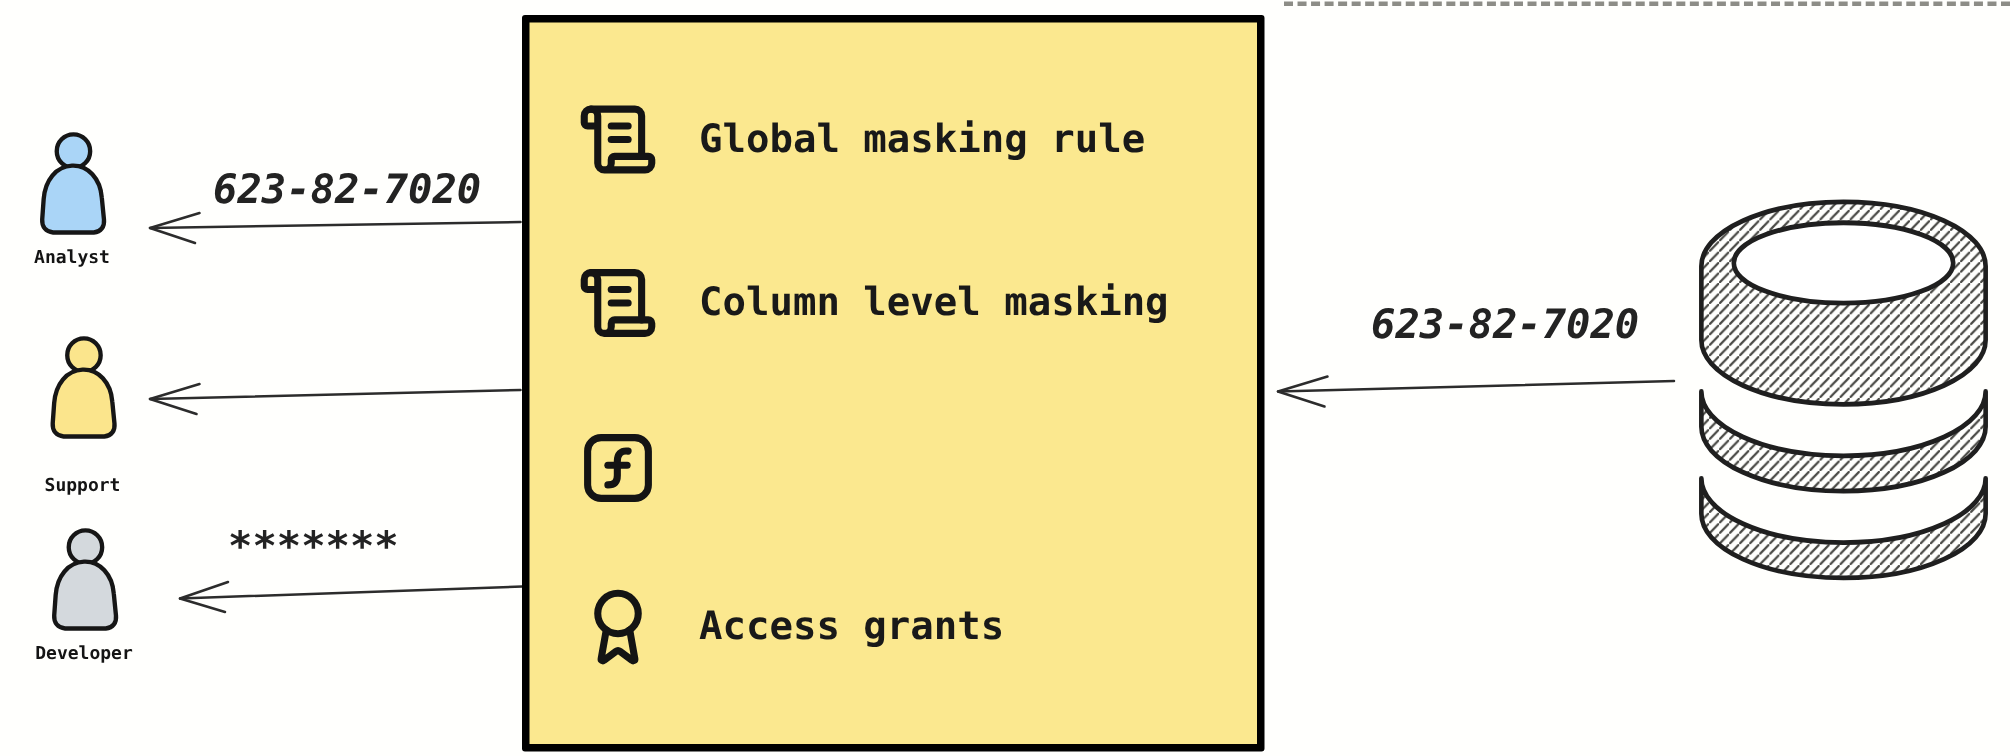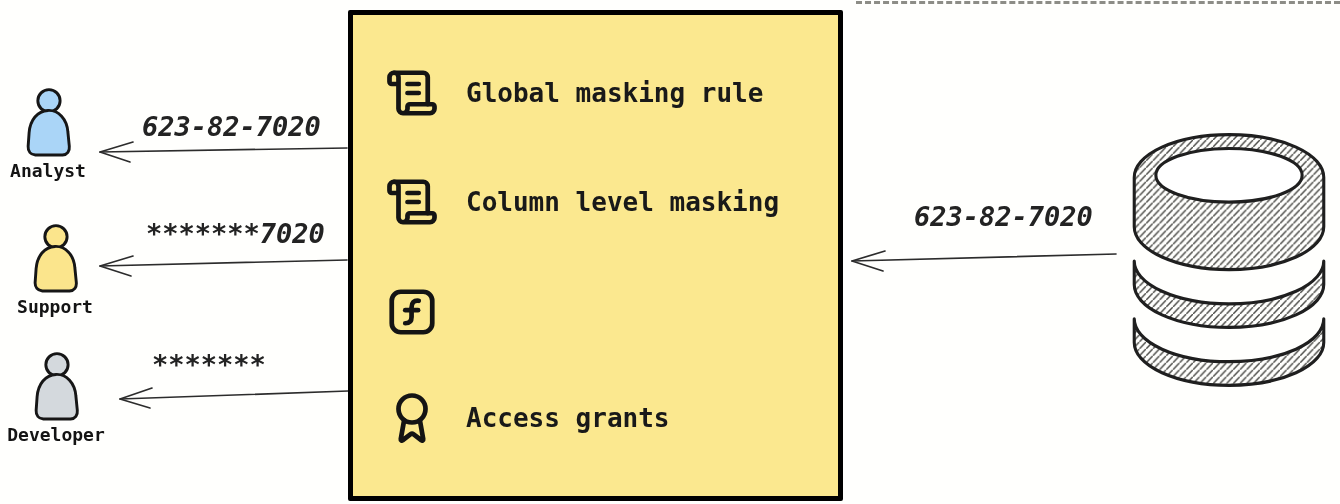--- a/index.html
+++ b/index.html
@@ -6,21 +6,21 @@
   .canvas{
     position:relative;width:1340px;height:504px;background:#fffffd;
     font-family:"DejaVu Sans Mono","Liberation Mono",monospace;
     overflow:hidden;color:#1d1d1d;
   }
   .top-dashes{
     position:absolute;left:856px;top:1px;width:484px;height:0;
     border-top:3px dashed #8d8d87;
   }
   .actor{position:absolute;width:96px;display:flex;flex-direction:column;align-items:center;}
-  .actor-label{font-size:18px;font-weight:700;color:#141414;margin-top:2px;line-height:18px;}
+  .actor-label{font-size:12px;font-weight:700;color:#141414;margin-top:2px;line-height:18px;}
   .flow-label{position:absolute;font-size:27px;font-weight:700;color:#232323;line-height:30px;white-space:pre;font-style:italic;}
   .arrow{position:absolute;overflow:visible;}
   .policy-box{
     position:absolute;left:348px;top:10px;width:485px;height:481px;
     border:5px solid #000000;border-radius:2px;background:#FBE88F;
   }
   .policy-row{position:absolute;left:32px;display:flex;align-items:center;gap:27px;height:56px;}
   .row-icon{flex:0 0 auto;}
   .row-label{font-size:26px;font-weight:700;color:#191919;white-space:pre;}
   .db{position:absolute;left:1126px;top:126px;}
@@ -33,38 +33,37 @@
   <div class="top-dashes"></div>
 
   <div class="actor" style="left:0px;top:88px;">
     <svg width="62" height="72" viewBox="0 0 64 74">
       <circle cx="33" cy="13" r="11.5" stroke="#161616" stroke-width="3" fill="#AAD5F7"></circle>
       <path d="M32 23 C21 23.5 13.5 33 12.5 46 L11.5 60 C11.2 65 14 68.5 19 69 L47 69 C52 68.5 54.5 65 54 60 L52.5 45 C51.5 32 43 22.5 32 23 Z" stroke="#161616" stroke-width="3" stroke-linejoin="round" fill="#AAD5F7"></path>
     </svg>
     <div class="actor-label">Analyst</div>
   </div>
 
-  <div class="actor" style="left:7px;top:224px;">
+  <div class="actor" style="left:7px;top:224px;gap:16px;">
     <svg width="62" height="72" viewBox="0 0 64 74">
       <circle cx="33" cy="13" r="11.5" stroke="#161616" stroke-width="3" fill="#FBE58C"></circle>
       <path d="M32 23 C21 23.5 13.5 33 12.5 46 L11.5 60 C11.2 65 14 68.5 19 69 L47 69 C52 68.5 54.5 65 54 60 L52.5 45 C51.5 32 43 22.5 32 23 Z" stroke="#161616" stroke-width="3" stroke-linejoin="round" fill="#FBE58C"></path>
     </svg>
     <div class="actor-label">Support</div>
   </div>
 
   <div class="actor" style="left:8px;top:352px;text-align:center;">
     <svg width="62" height="72" viewBox="0 0 64 74">
       <circle cx="33" cy="13" r="11.5" stroke="#161616" stroke-width="3" fill="#D4D9DD"></circle>
       <path d="M32 23 C21 23.5 13.5 33 12.5 46 L11.5 60 C11.2 65 14 68.5 19 69 L47 69 C52 68.5 54.5 65 54 60 L52.5 45 C51.5 32 43 22.5 32 23 Z" stroke="#161616" stroke-width="3" stroke-linejoin="round" fill="#D4D9DD"></path>
     </svg>
     <div class="actor-label">Developer</div>
   </div>
 
   <div class="flow-label" style="left:142px;top:112px;">623-82-7020</div>
-  <div class="flow-label" style="left:146px;top:219px;">*******7020</div>
   <div class="flow-label" style="left:152px;top:350px;">*******</div>
   <div class="flow-label" style="left:914px;top:202px;">623-82-7020</div>
 
   <svg class="arrow" style="left:92px;top:139px;" width="258" height="26" viewBox="0 0 258 26">
     <path d="M255 9 L8 13" stroke="#2c2c2c" stroke-width="1.7" fill="none" stroke-linecap="round"></path>
     <path d="M8 13 L41 3 M8 13 L38 23" stroke="#2c2c2c" stroke-width="1.7" fill="none" stroke-linecap="round"></path>
   </svg>
 
   <svg class="arrow" style="left:92px;top:252px;" width="258" height="26" viewBox="0 0 258 26">
     <path d="M255 8 L8 14" stroke="#2c2c2c" stroke-width="1.7" fill="none" stroke-linecap="round"></path>

